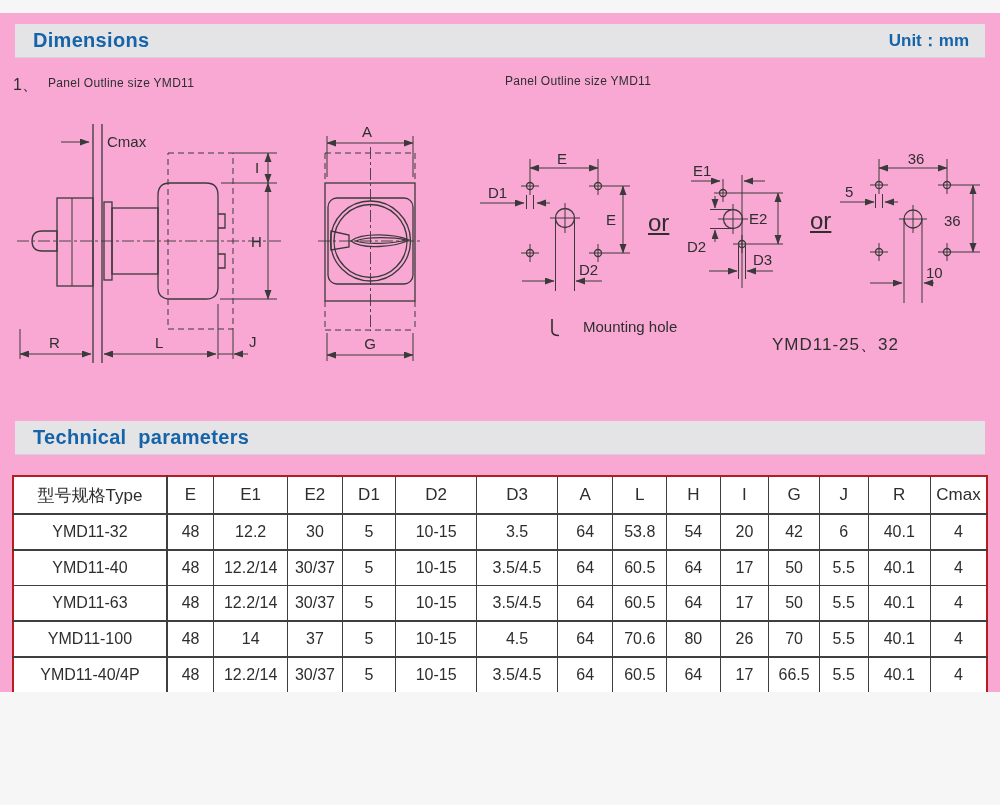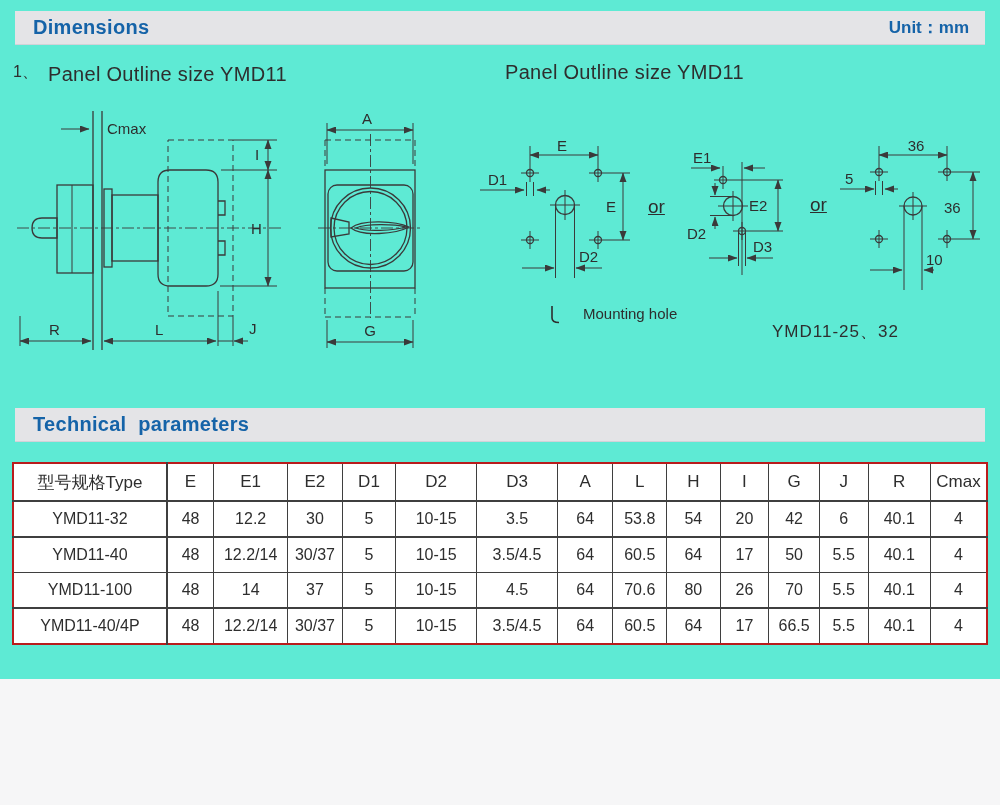--- a/index.html
+++ b/index.html
@@ -1,38 +1,38 @@
 <!DOCTYPE html>
 <html><head>
 <meta charset="utf-8">
 <style>
   html,body { margin:0; padding:0; background:#f6f6f7; }
   #page {
-    position:relative; width:1000px; height:679px; margin:0 auto;
-    background:#5eead4; overflow:hidden;
+    position:relative; width:1000px; height:679px; margin:13px auto;
+    background:#f9a8d4; overflow:hidden;
     font-family:"Liberation Sans","DejaVu Sans",sans-serif; color:#2e2e2e;
   }
   
   .bar {
     position:absolute; left:15px; width:970px; height:34px;
     background:#e4e4e7; border-bottom:1px solid #d2d2d8;
     display:flex; align-items:center; justify-content:space-between;
     padding:0 16px 0 18px; box-sizing:border-box;
   }
   .bar1 { top:11px; }
   .bar2 { top:408px;align-items:center; }
   .bar-title { color:#1563a8; font-size:20px; font-weight:bold; letter-spacing:.3px; }
   .bar2 .bar-title { word-spacing:6px; }
   .bar-unit { color:#1563a8; font-size:17px; font-weight:bold; }
   
   .item-prefix { position:absolute; left:13px; top:62px; font-size:16px; }
-  .dwg-title { position:absolute; font-size:20px; color:#2e2e2e; letter-spacing:.3px; }
+  .dwg-title { position:absolute; font-size:12px; color:#2e2e2e; letter-spacing:.3px; }
   .t-outline { left:48px; top:63px; }
   .t-mounting { left:505px; top:61px; }
-  .or-label { position:absolute; font-size:19px; color:#2e2e2e;text-decoration:underline; }
+  .or-label { position:absolute; font-size:24px; color:#2e2e2e;text-decoration:underline; }
   .or1 { left:648px; top:196px; }
   .or2 { left:810px; top:194px; }
   .mount-note { position:absolute; left:548px; top:305px; display:flex; gap:21px; align-items:flex-start; font-size:15px; }
   .model-note { position:absolute; left:772px; top:320px; font-size:17px; letter-spacing:1px; }
   
   .dwg { position:absolute; }
   .s  { stroke:#3a3a3a; stroke-width:1.3; fill:none; }
   .d  { stroke:#3a3a3a; stroke-width:1; fill:none; }
   .dash { stroke-dasharray:6 4; }
   .cl { stroke:#3a3a3a; stroke-width:.9; stroke-dasharray:12 3 3 3; fill:none; }
@@ -315,20 +315,37 @@
           <td>64</td>
           <td>60.5</td>
           <td>64</td>
           <td>17</td>
           <td>50</td>
           <td>5.5</td>
           <td>40.1</td>
           <td>4</td>
         </tr>
         <tr class="group-end">
+          <td>YMD11-63</td>
+          <td>48</td>
+          <td>12.2/14</td>
+          <td>30/37</td>
+          <td>5</td>
+          <td>10-15</td>
+          <td>3.5/4.5</td>
+          <td>64</td>
+          <td>60.5</td>
+          <td>64</td>
+          <td>17</td>
+          <td>50</td>
+          <td>5.5</td>
+          <td>40.1</td>
+          <td>4</td>
+        </tr>
+        <tr class="group-end">
           <td>YMD11-100</td>
           <td>48</td>
           <td>14</td>
           <td>37</td>
           <td>5</td>
           <td>10-15</td>
           <td>4.5</td>
           <td>64</td>
           <td>70.6</td>
           <td>80</td>

